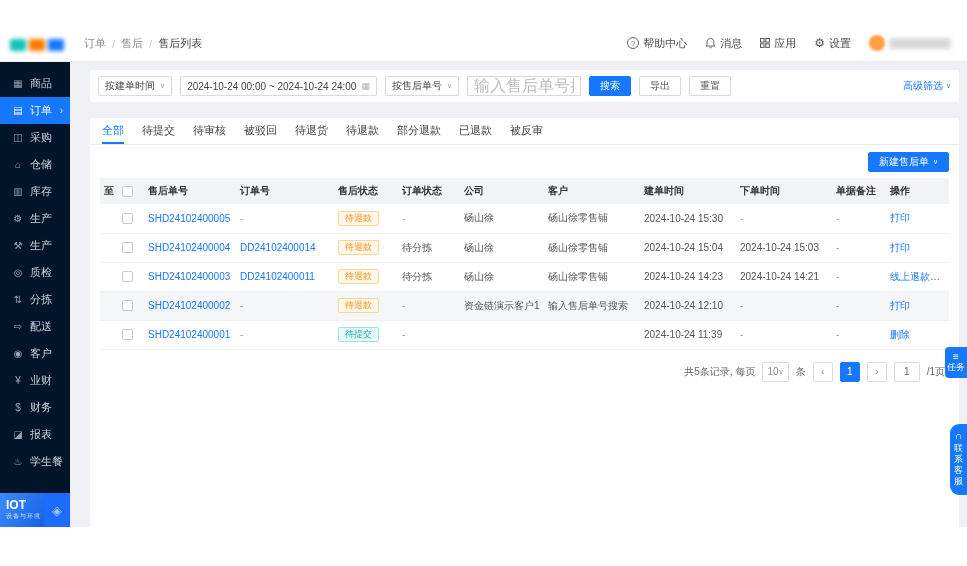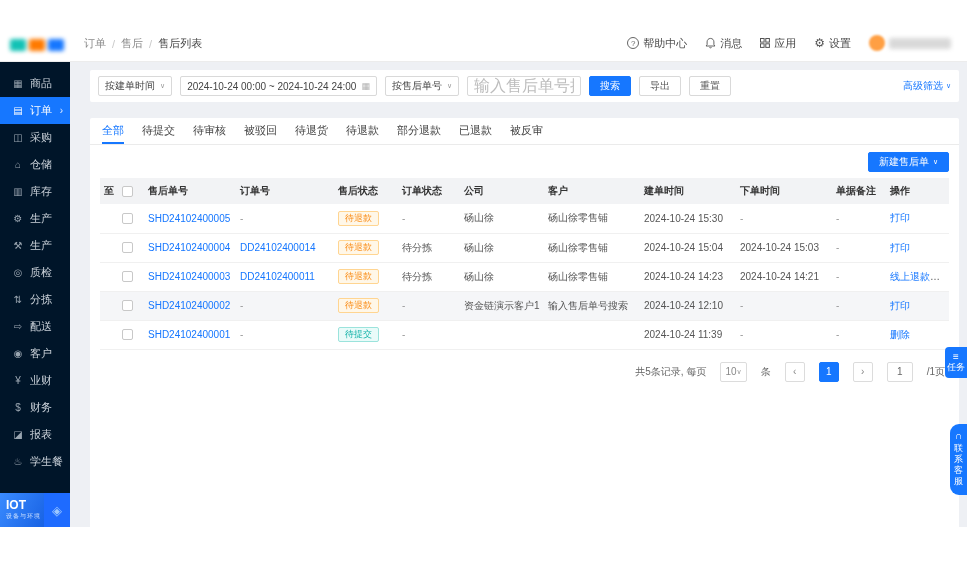--- a/index.html
+++ b/index.html
@@ -63,21 +63,21 @@
   tr.hl { background:#f5f6f8; }
   .link { color:#1677ff; cursor:pointer; }
   .link.u { }
   .dim { color:#999; }
   .cb { display:inline-block; width:11px; height:11px; border:1px solid #c8c8c8; border-radius:2px; background:#fff; cursor:pointer; vertical-align:middle; }
   .badge { display:inline-block; padding:2px 6px; border-radius:2px; font-size:9px; line-height:1; }
   .badge.orange { color:#fa8c16; background:#fff7e8; border:1px solid #ffd591; }
   .badge.teal { color:#13b2a8; background:#e9fbf9; border:1px solid #9be3dc; }
   .act-gap { margin-right:6px; }
 
-  .pager { display:flex; align-items:center; justify-content:flex-end; gap:14px; padding:12px 14px; font-size:10px; color:#666; }
+  .pager { display:flex; align-items:center; justify-content:flex-end; gap:7px; padding:12px 14px; font-size:10px; color:#666; }
   .pg-box { height:20px; min-width:20px; border:1px solid #dcdcdc; border-radius:2px; display:flex; align-items:center; justify-content:center; padding:0 4px; background:#fff; color:#888; cursor:pointer; }
   .pg-cur { background:#1677ff; border-color:#1677ff; color:#fff; width:20px; padding:0; }
   input.jump { width:26px; height:20px; border:1px solid #dcdcdc; border-radius:2px; text-align:center; font-size:10px; color:#666; font-family:inherit; outline:none; }
 
   .float-task { position:absolute; right:0; top:347px; width:22px; background:#1677ff; color:#fff; border-radius:4px 0 0 4px; text-align:center; padding:4px 0 5px; font-size:9px; line-height:11px; cursor:pointer; z-index:5; }
   .float-task .ico { display:block; font-size:10px; line-height:11px; }
   .float-task .vchar { display:block; }
   .float-svc { position:absolute; right:0; top:424px; width:17px; background:#1677ff; color:#fff; border-radius:9px 0 0 9px; text-align:center; padding:7px 0 8px; font-size:9px; line-height:11px; cursor:pointer; z-index:5; }
   .float-svc .ico { display:block; font-size:10px; line-height:10px; margin-bottom:2px; }
   .float-svc .vchar { display:block; }

